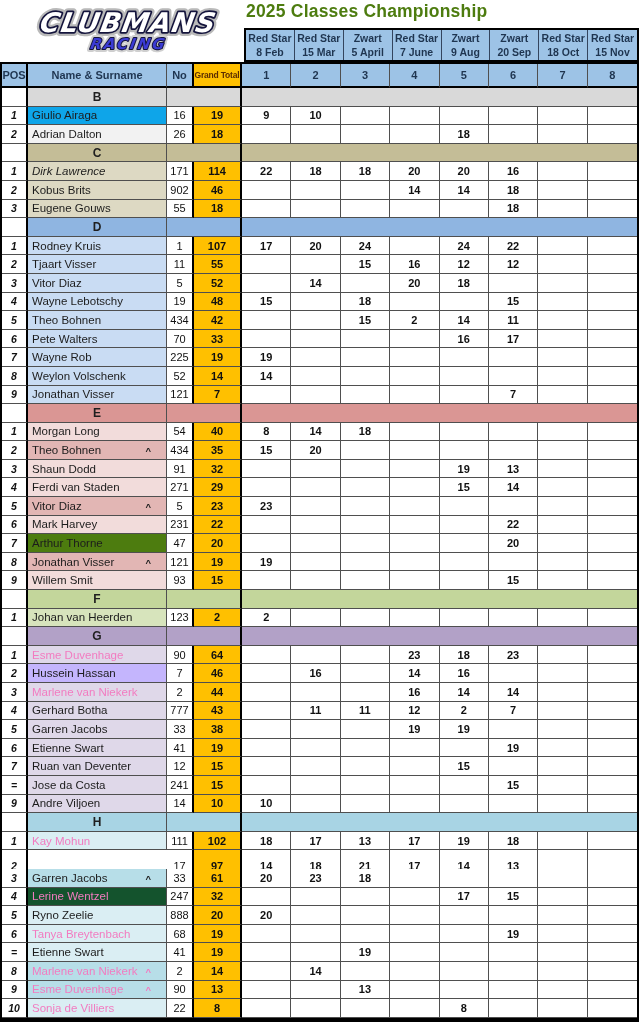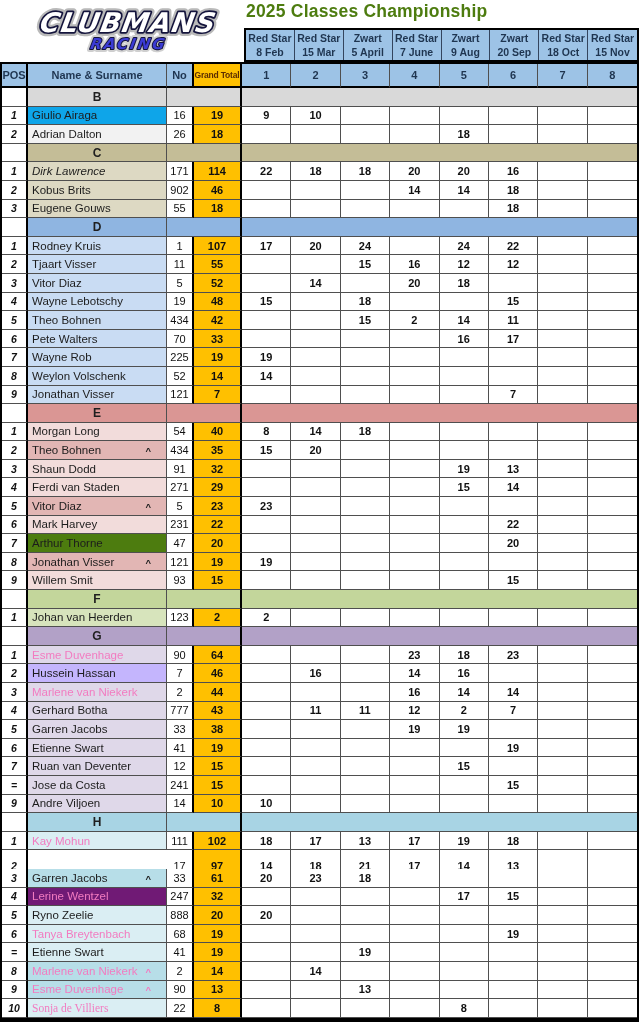--- a/index.html
+++ b/index.html
@@ -734,21 +734,21 @@
           <div class="cell score-cell">23</div>
           <div class="cell score-cell">18</div>
           <div class="cell score-cell"></div>
           <div class="cell score-cell"></div>
           <div class="cell score-cell"></div>
           <div class="cell score-cell"></div>
           <div class="cell score-cell"></div>
         </div>
         <div class="row player-row">
           <div class="cell pos-cell">4</div>
-          <div class="cell name-cell" style="background: #701a75;">
+          <div class="cell name-cell" style="background: #14532d;">
             <div class="name-text" style="color: rgb(242, 123, 192);">Lerine Wentzel</div>
           </div>
           <div class="cell no-cell">247</div>
           <div class="cell gt-cell">32</div>
           <div class="cell score-cell"></div>
           <div class="cell score-cell"></div>
           <div class="cell score-cell"></div>
           <div class="cell score-cell"></div>
           <div class="cell score-cell">17</div>
           <div class="cell score-cell">15</div>
@@ -833,21 +833,21 @@
           <div class="cell score-cell">13</div>
           <div class="cell score-cell"></div>
           <div class="cell score-cell"></div>
           <div class="cell score-cell"></div>
           <div class="cell score-cell"></div>
           <div class="cell score-cell"></div>
         </div>
         <div class="row player-row">
           <div class="cell pos-cell">10</div>
           <div class="cell name-cell" style="background: rgb(218, 238, 243);">
-            <div class="name-text" style="color: rgb(242, 123, 192); font-family: Liberation Serif, serif;">Sonja de Villiers</div>
+            <div class="name-text" style="color: rgb(242, 123, 192);">Sonja de Villiers</div>
           </div>
           <div class="cell no-cell">22</div>
           <div class="cell gt-cell">8</div>
           <div class="cell score-cell"></div>
           <div class="cell score-cell"></div>
           <div class="cell score-cell"></div>
           <div class="cell score-cell"></div>
           <div class="cell score-cell">8</div>
           <div class="cell score-cell"></div>
           <div class="cell score-cell"></div>

